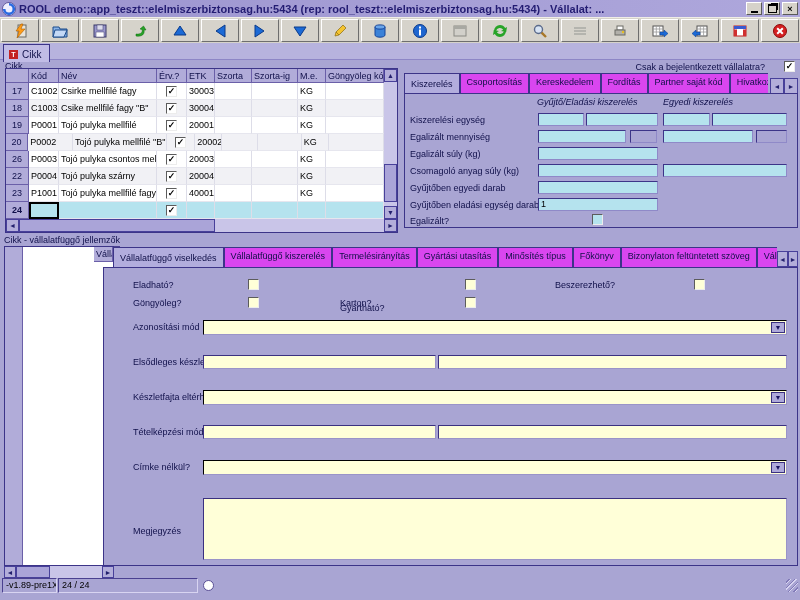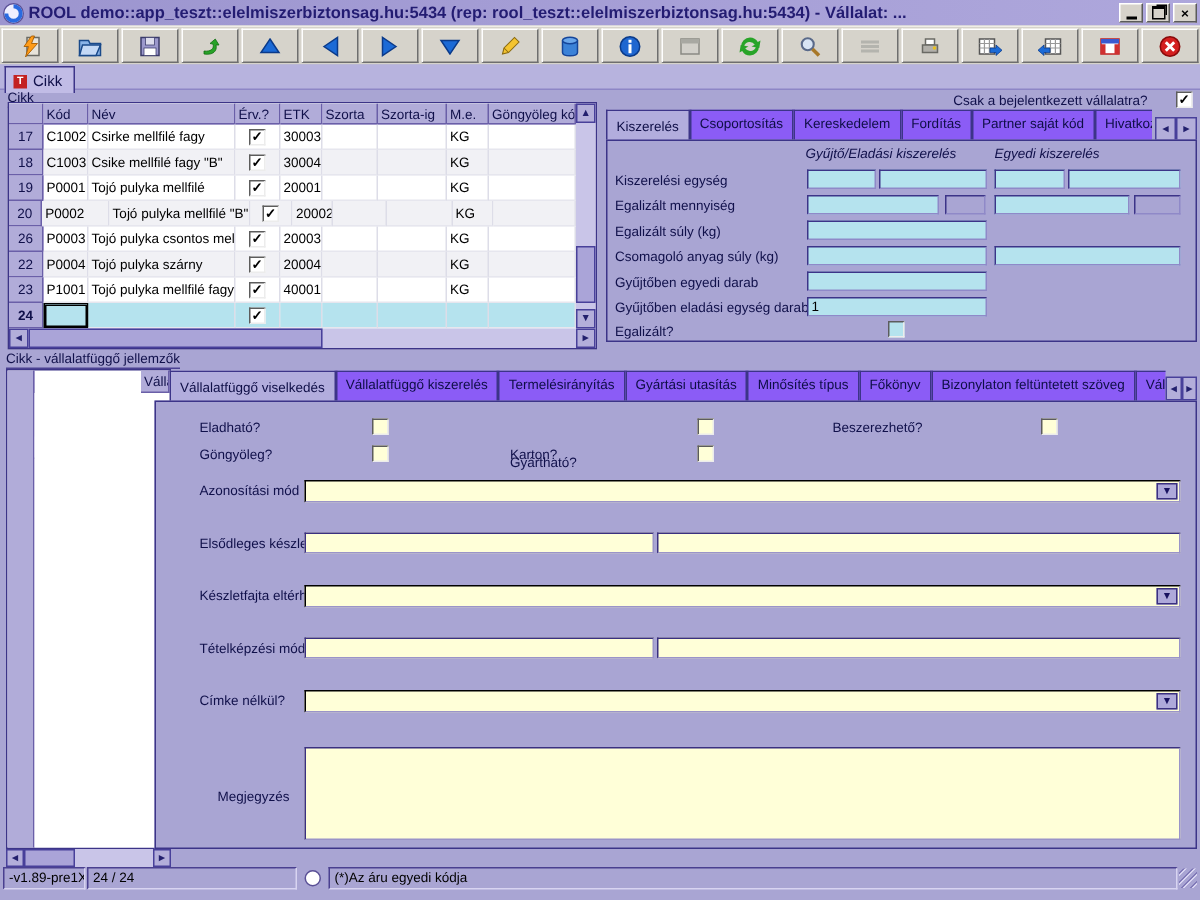--- a/index.html
+++ b/index.html
@@ -42,21 +42,21 @@
   .cb.yellow{background:#ffffd8;}
   .cb.cyan{background:#b5e3ee;}
 
   
   .sb-track{background:#c9c5e8;}
   .sbtn{background:#b3aeda;border:1px solid #48409a;color:#23206e;display:flex;align-items:center;justify-content:center;font-size:7px;box-sizing:border-box;}
   .sthumb{background:#aaa4d8;border:1px solid #48409a;box-sizing:border-box;}
 
   
   .tabstrip{display:flex;align-items:flex-end;overflow:hidden;}
-  .tab{height:21px;box-sizing:border-box;padding:3px 6px 0;font-size:9px;color:#0e0e46;background:#8b5cf6;border:1px solid #3c3488;border-bottom:none;white-space:nowrap;flex:0 0 auto;}
+  .tab{height:21px;box-sizing:border-box;padding:3px 6px 0;font-size:9px;color:#0e0e46;background:#d946ef;border:1px solid #3c3488;border-bottom:none;white-space:nowrap;flex:0 0 auto;}
   .tab.active{background:#b2addd;height:21px;padding-top:5px;}
   .panel{border:1px solid #3c3488;background:#a9a5d3;}
   .grp-head{font-style:italic;color:#10104a;font-size:9px;white-space:nowrap;}
   .flabel{color:#10104a;font-size:9px;white-space:nowrap;}
 
   .fld{background:#b5e3ee;border:1px solid;border-color:#3c3488 #8f89c8 #8f89c8 #3c3488;box-sizing:border-box;height:13px;font-size:9px;padding:0 2px;line-height:11px;}
   .fld.blank{background:#a9a5d3;}
   .yfld{background:#ffffd8;border:1px solid;border-color:#3a3080 #9a94c8 #9a94c8 #3a3080;box-sizing:border-box;font-size:9px;line-height:13px;padding:0 2px;}
   .dd-btn{position:absolute;right:1px;top:1px;bottom:1px;width:14px;background:#aea9da;border:1px solid #3a3080;font-size:7px;color:#181260;display:flex;align-items:center;justify-content:center;box-sizing:border-box;}
 
@@ -451,23 +451,22 @@
       <div class="abs yfld" style="left: 203px; top: 390px; width: 584px; height: 15px; border-color: rgb(0, 0, 0) rgb(154, 148, 200) rgb(154, 148, 200) rgb(0, 0, 0);">
         <span class="dd-btn">▼</span>
       </div>
       <div class="abs flabel" style="left: 133px; top: 427px;">Tételképzési mód</div>
       <div class="abs yfld" style="left: 203px; top: 425px; width: 233px; height: 14px;"></div>
       <div class="abs yfld" style="left: 438px; top: 425px; width: 349px; height: 14px;"></div>
       <div class="abs flabel" style="left: 133px; top: 462px;">Címke nélkül?</div>
       <div class="abs yfld" style="left: 203px; top: 460px; width: 584px; height: 15px; border-color: rgb(0, 0, 0) rgb(154, 148, 200) rgb(154, 148, 200) rgb(0, 0, 0);">
         <span class="dd-btn">▼</span>
       </div>
-      <div class="abs flabel" style="left: 133px; top: 526px; margin-left: 12px;">Megjegyzés</div>
+      <div class="abs flabel" style="left: 133px; top: 526px;">Megjegyzés</div>
       <div class="abs yfld" style="left: 203px; top: 498px; width: 584px; height: 62px;"></div>
     </div>
 
   <div class="stp" style="left:2px;width:55px;">-v1.89-pre1X</div>
   <div class="stp" style="left:58px;width:140px;">24 / 24</div>
   <span class="radio" style="left:203px;top:580px;"></span>
-  <div class="stp" style="left:219px;width:566px;">(*)Az áru egyedi kódja</div>
   <div class="grip"></div>
 
 </div>
 
 </body></html>

